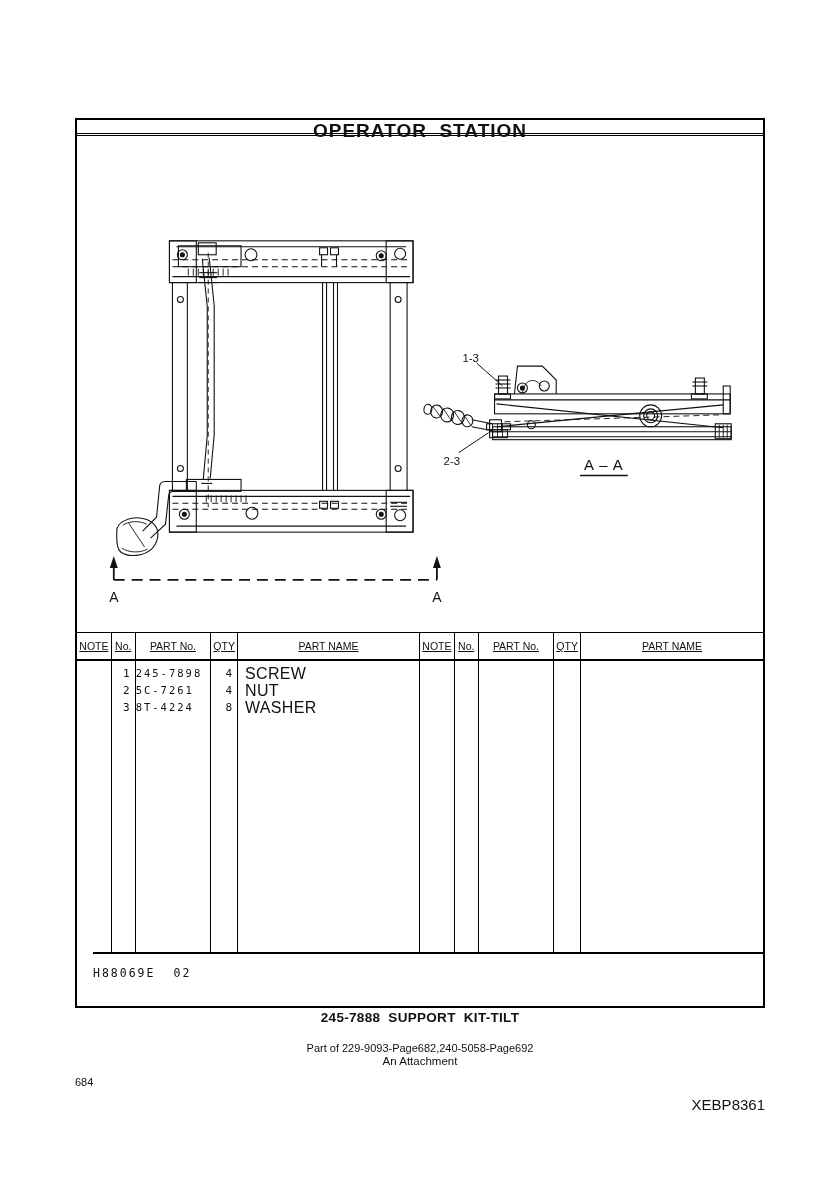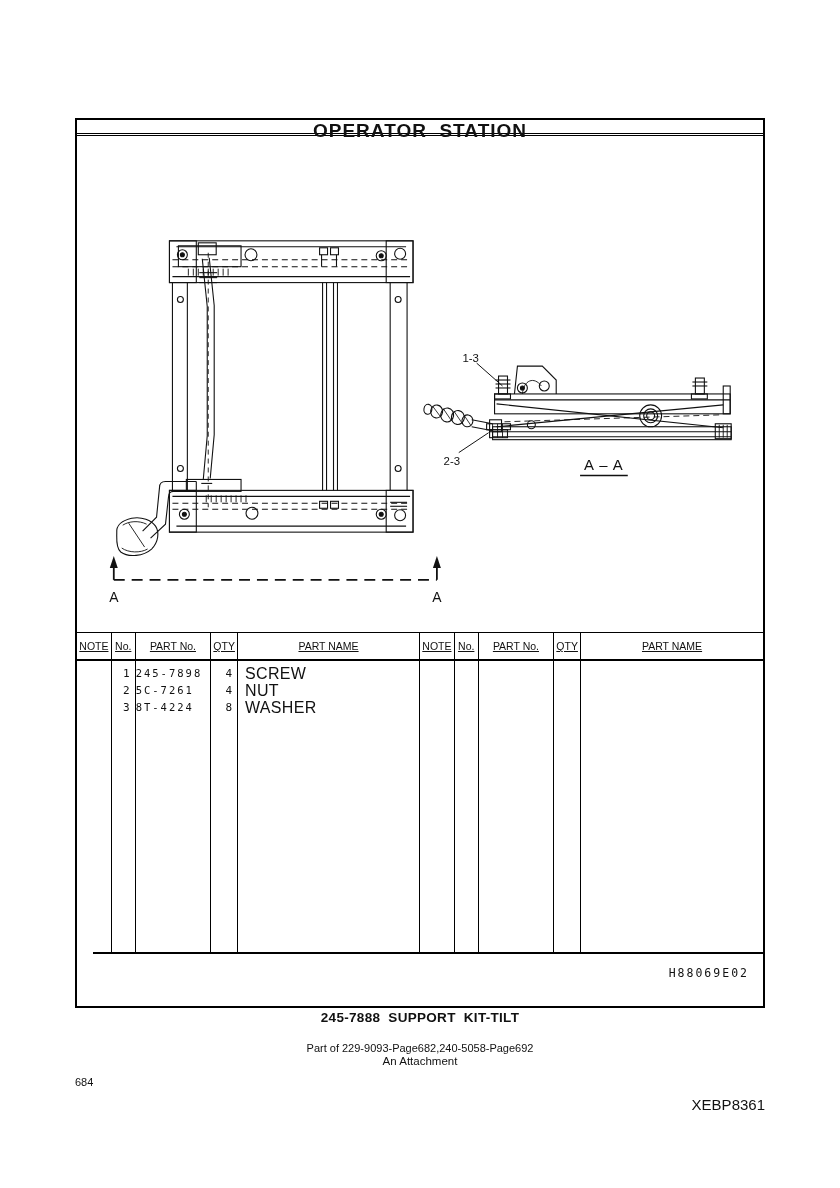--- a/index.html
+++ b/index.html
@@ -37,22 +37,22 @@
   .c-qty  { width:27px; }
   .c-name { width:183px; }
   .line { height:17px; line-height:17px; font-size:11px; white-space:nowrap; }
   .col.c-no .line  { text-align:right; padding-right:5px; font-family:"DejaVu Sans Mono", monospace; }
   .col.c-part .line{ text-align:left; letter-spacing:2px; font-family:"DejaVu Sans Mono", monospace; font-size:10.5px; }
   .col.c-qty .line { text-align:right; padding-right:5px; font-family:"DejaVu Sans Mono", monospace; }
   .col.c-name .line{ text-align:left; padding-left:7px; font-size:16px; letter-spacing:0.3px; }
 
   .t-foot {
     height:40px; border-top:2px solid #000;
-    display:flex; align-items:center; justify-content:flex-end;
-    padding-right:14px; margin-left:16px;
+    display:flex; align-items:center; 
+    padding-right:14px; gap:18px;margin-left:16px;
   }
   .t-foot span { font-family:"DejaVu Sans Mono", monospace; font-size:11.5px; letter-spacing:2px; }
 
   
   .caption {
     position:absolute; left:0; top:1010px; width:840px;
     display:flex; flex-direction:column; align-items:center;
   }
   .caption .l1 { font-size:13.5px; font-weight:700; white-space:pre; letter-spacing:0.3px; }
   .caption .l2 { font-size:11px; margin-top:17px; }

